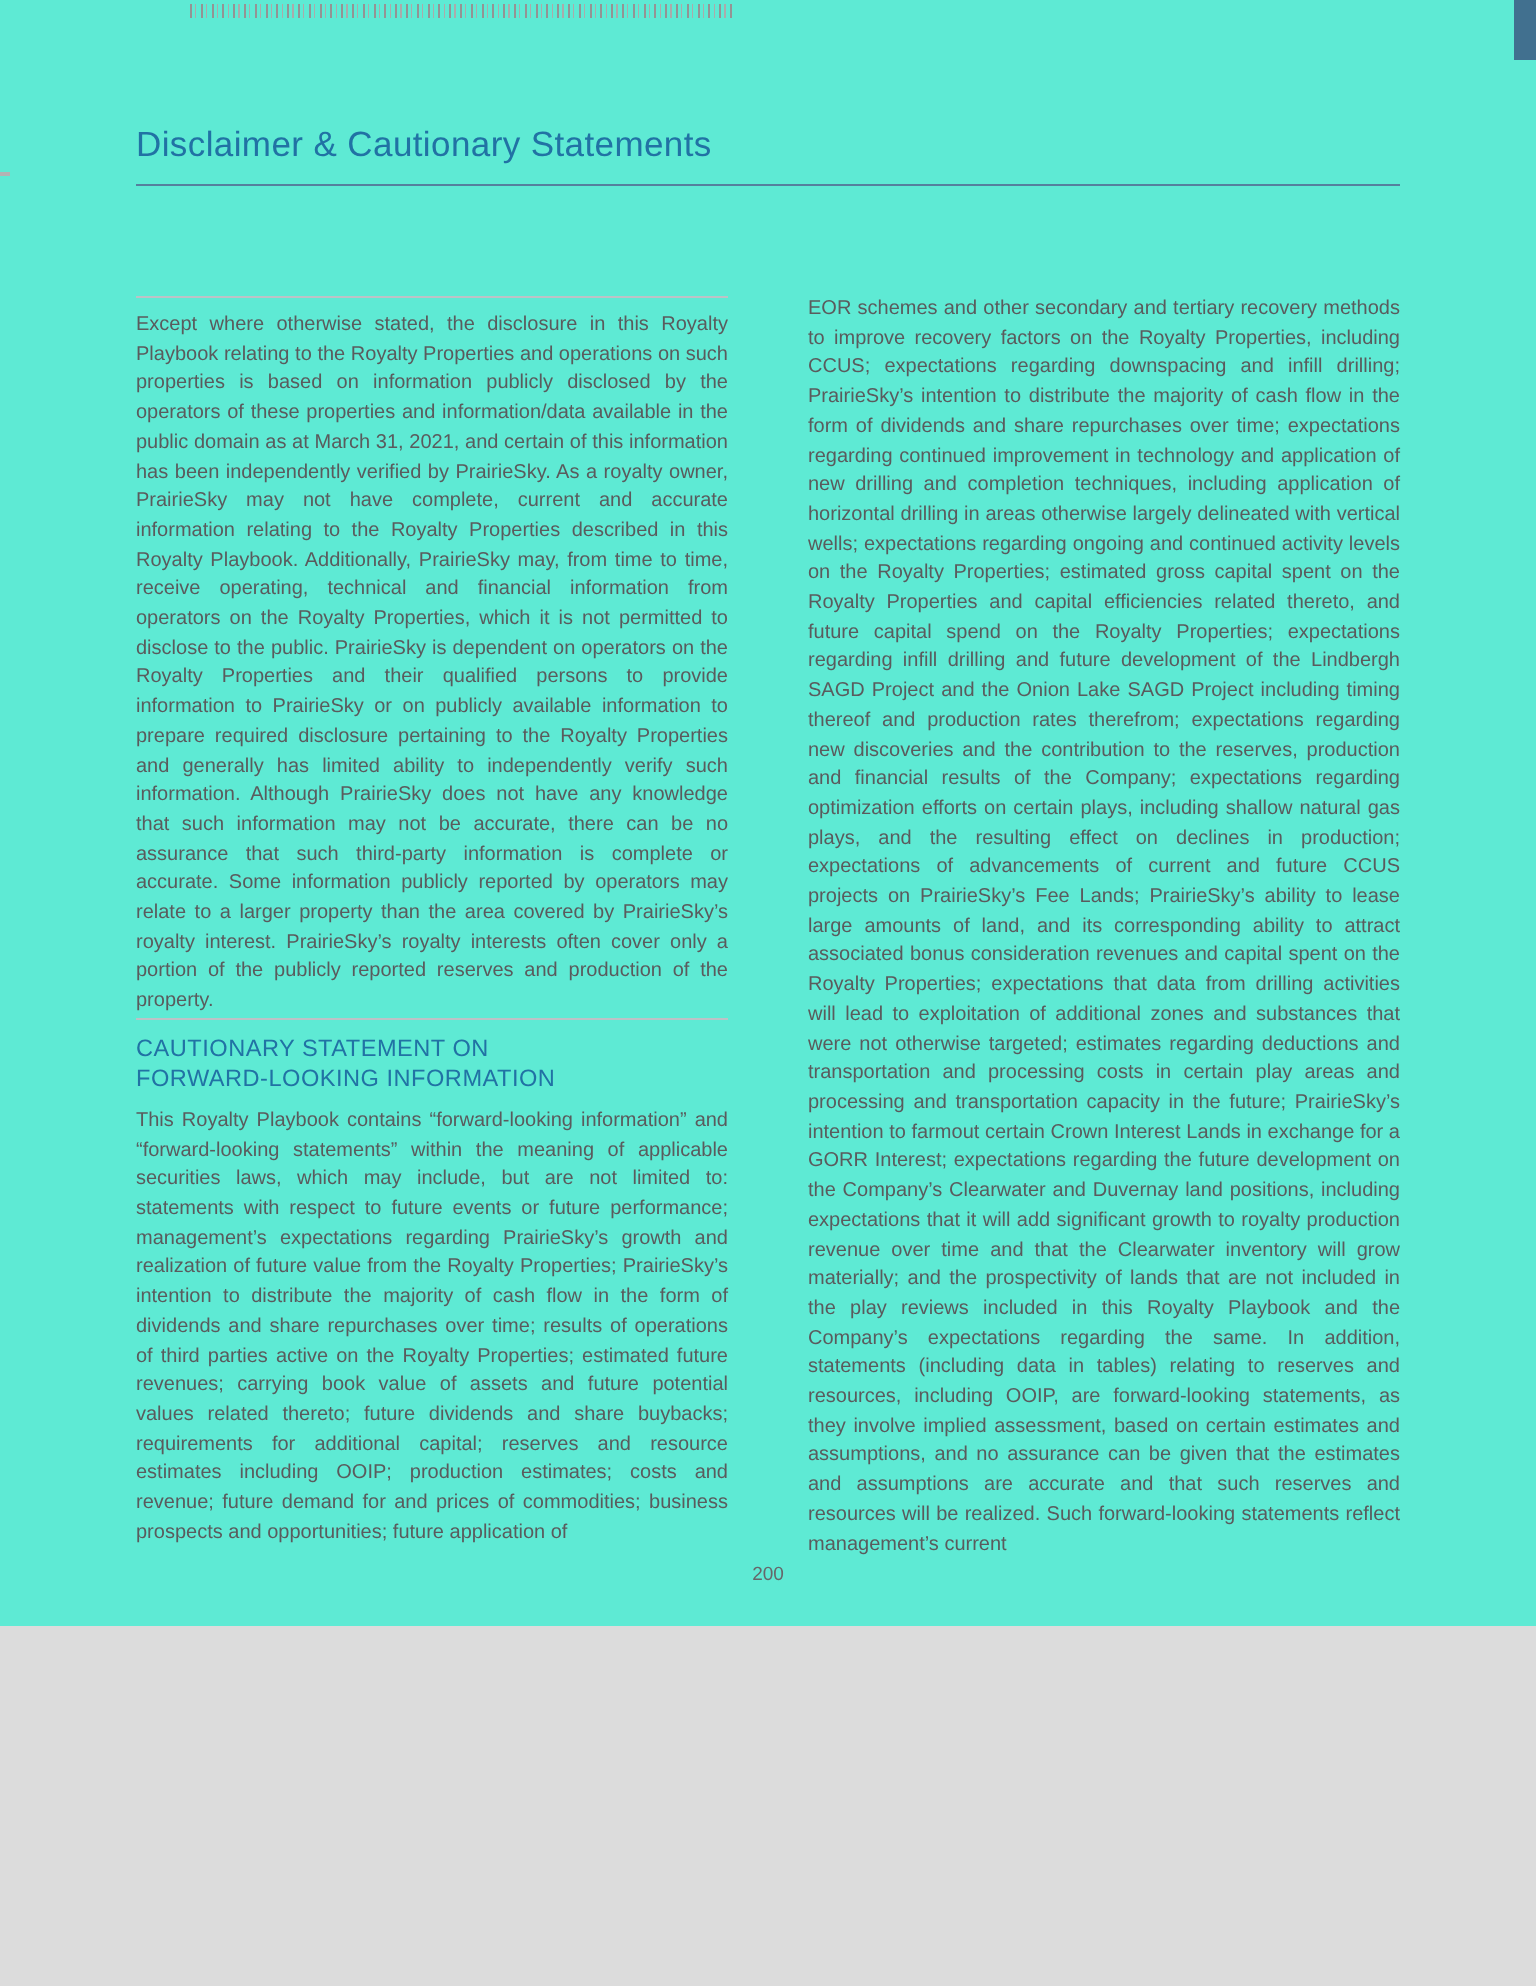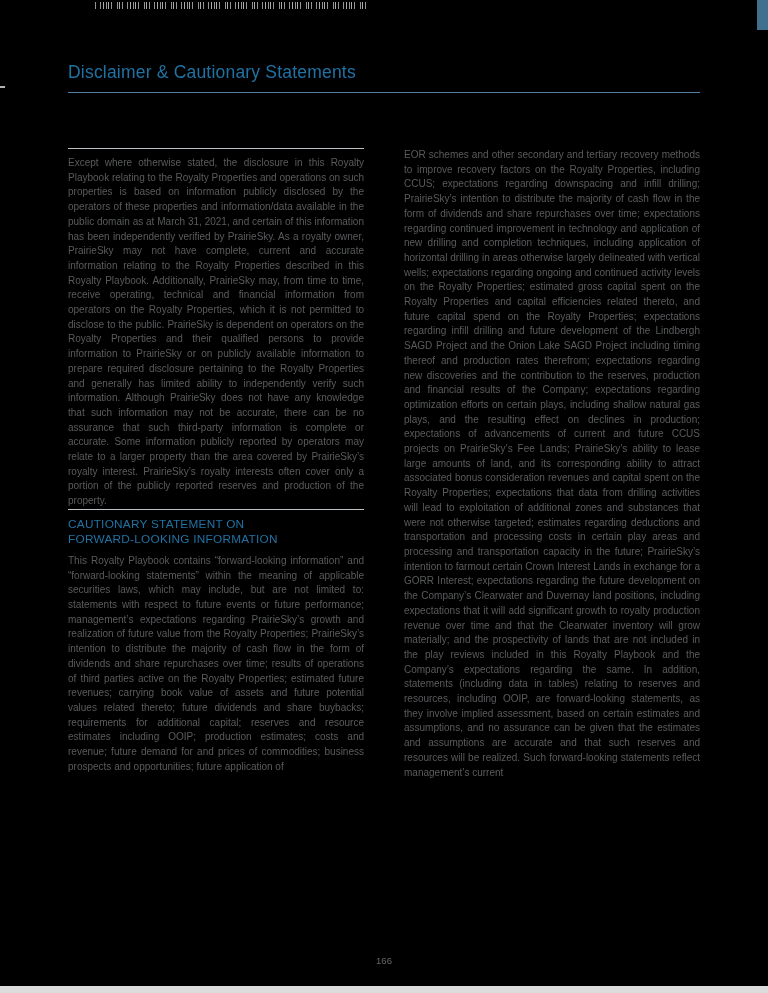--- a/index.html
+++ b/index.html
@@ -1,23 +1,23 @@
 <!DOCTYPE html>
 <html><head>
 <meta charset="utf-8">
 <style>
   html, body { margin: 0; padding: 0; }
   body { background: #dcdcdc; font-family: "Liberation Sans", sans-serif; }
 
   .page {
     position: relative;
     width: 768px;
-    height: 986px;
+    height: 813px;
     margin: 0 auto;
-    background: #000000;
+    background: #5eead4;
     overflow: hidden;
   }
 
   .barcode {
     position: absolute;
     left: 95px; top: 2px;
     width: 272px; height: 7px;
     background: repeating-linear-gradient(90deg,
       #949494 0px, #949494 1px,
       transparent 1px, transparent 2.6px,
@@ -120,16 +120,16 @@
       </div>
     </div>
 
     <div class="col">
       <p class="body-text">EOR schemes and other secondary and tertiary recovery methods to improve recovery factors on the Royalty Properties, including CCUS; expectations regarding downspacing and infill drilling; PrairieSky’s intention to distribute the majority of cash flow in the form of dividends and share repurchases over time; expectations regarding continued improvement in technology and application of new drilling and completion techniques, including application of horizontal drilling in areas otherwise largely delineated with vertical wells; expectations regarding ongoing and continued activity levels on the Royalty Properties; estimated gross capital spent on the Royalty Properties and capital efficiencies related thereto, and future capital spend on the Royalty Properties; expectations regarding infill drilling and future development of the Lindbergh SAGD Project and the Onion Lake SAGD Project including timing thereof and production rates therefrom; expectations regarding new discoveries and the contribution to the reserves, production and financial results of the Company; expectations regarding optimization efforts on certain plays, including shallow natural gas plays, and the resulting effect on declines in production; expectations of advancements of current and future CCUS projects on PrairieSky’s Fee Lands; PrairieSky’s ability to lease large amounts of land, and its corresponding ability to attract associated bonus consideration revenues and capital spent on the Royalty Properties; expectations that data from drilling activities will lead to exploitation of additional zones and substances that were not otherwise targeted; estimates regarding deductions and transportation and processing costs in certain play areas and processing and transportation capacity in the future; PrairieSky’s intention to farmout certain Crown Interest Lands in exchange for a GORR Interest; expectations regarding the future development on the Company’s Clearwater and Duvernay land positions, including expectations that it will add significant growth to royalty production revenue over time and that the Clearwater inventory will grow materially; and the prospectivity of lands that are not included in the play reviews included in this Royalty Playbook and the Company’s expectations regarding the same. In addition, statements (including data in tables) relating to reserves and resources, including OOIP, are forward-looking statements, as they involve implied assessment, based on certain estimates and assumptions, and no assurance can be given that the estimates and assumptions are accurate and that such reserves and resources will be realized. Such forward-looking statements reflect management’s current</p>
     </div>
 
   </div>
 
   <div class="footer">
-    <span class="page-num">166</span>
+    <span class="page-num">200</span>
   </div>
 
 </div>
 
 </body></html>

